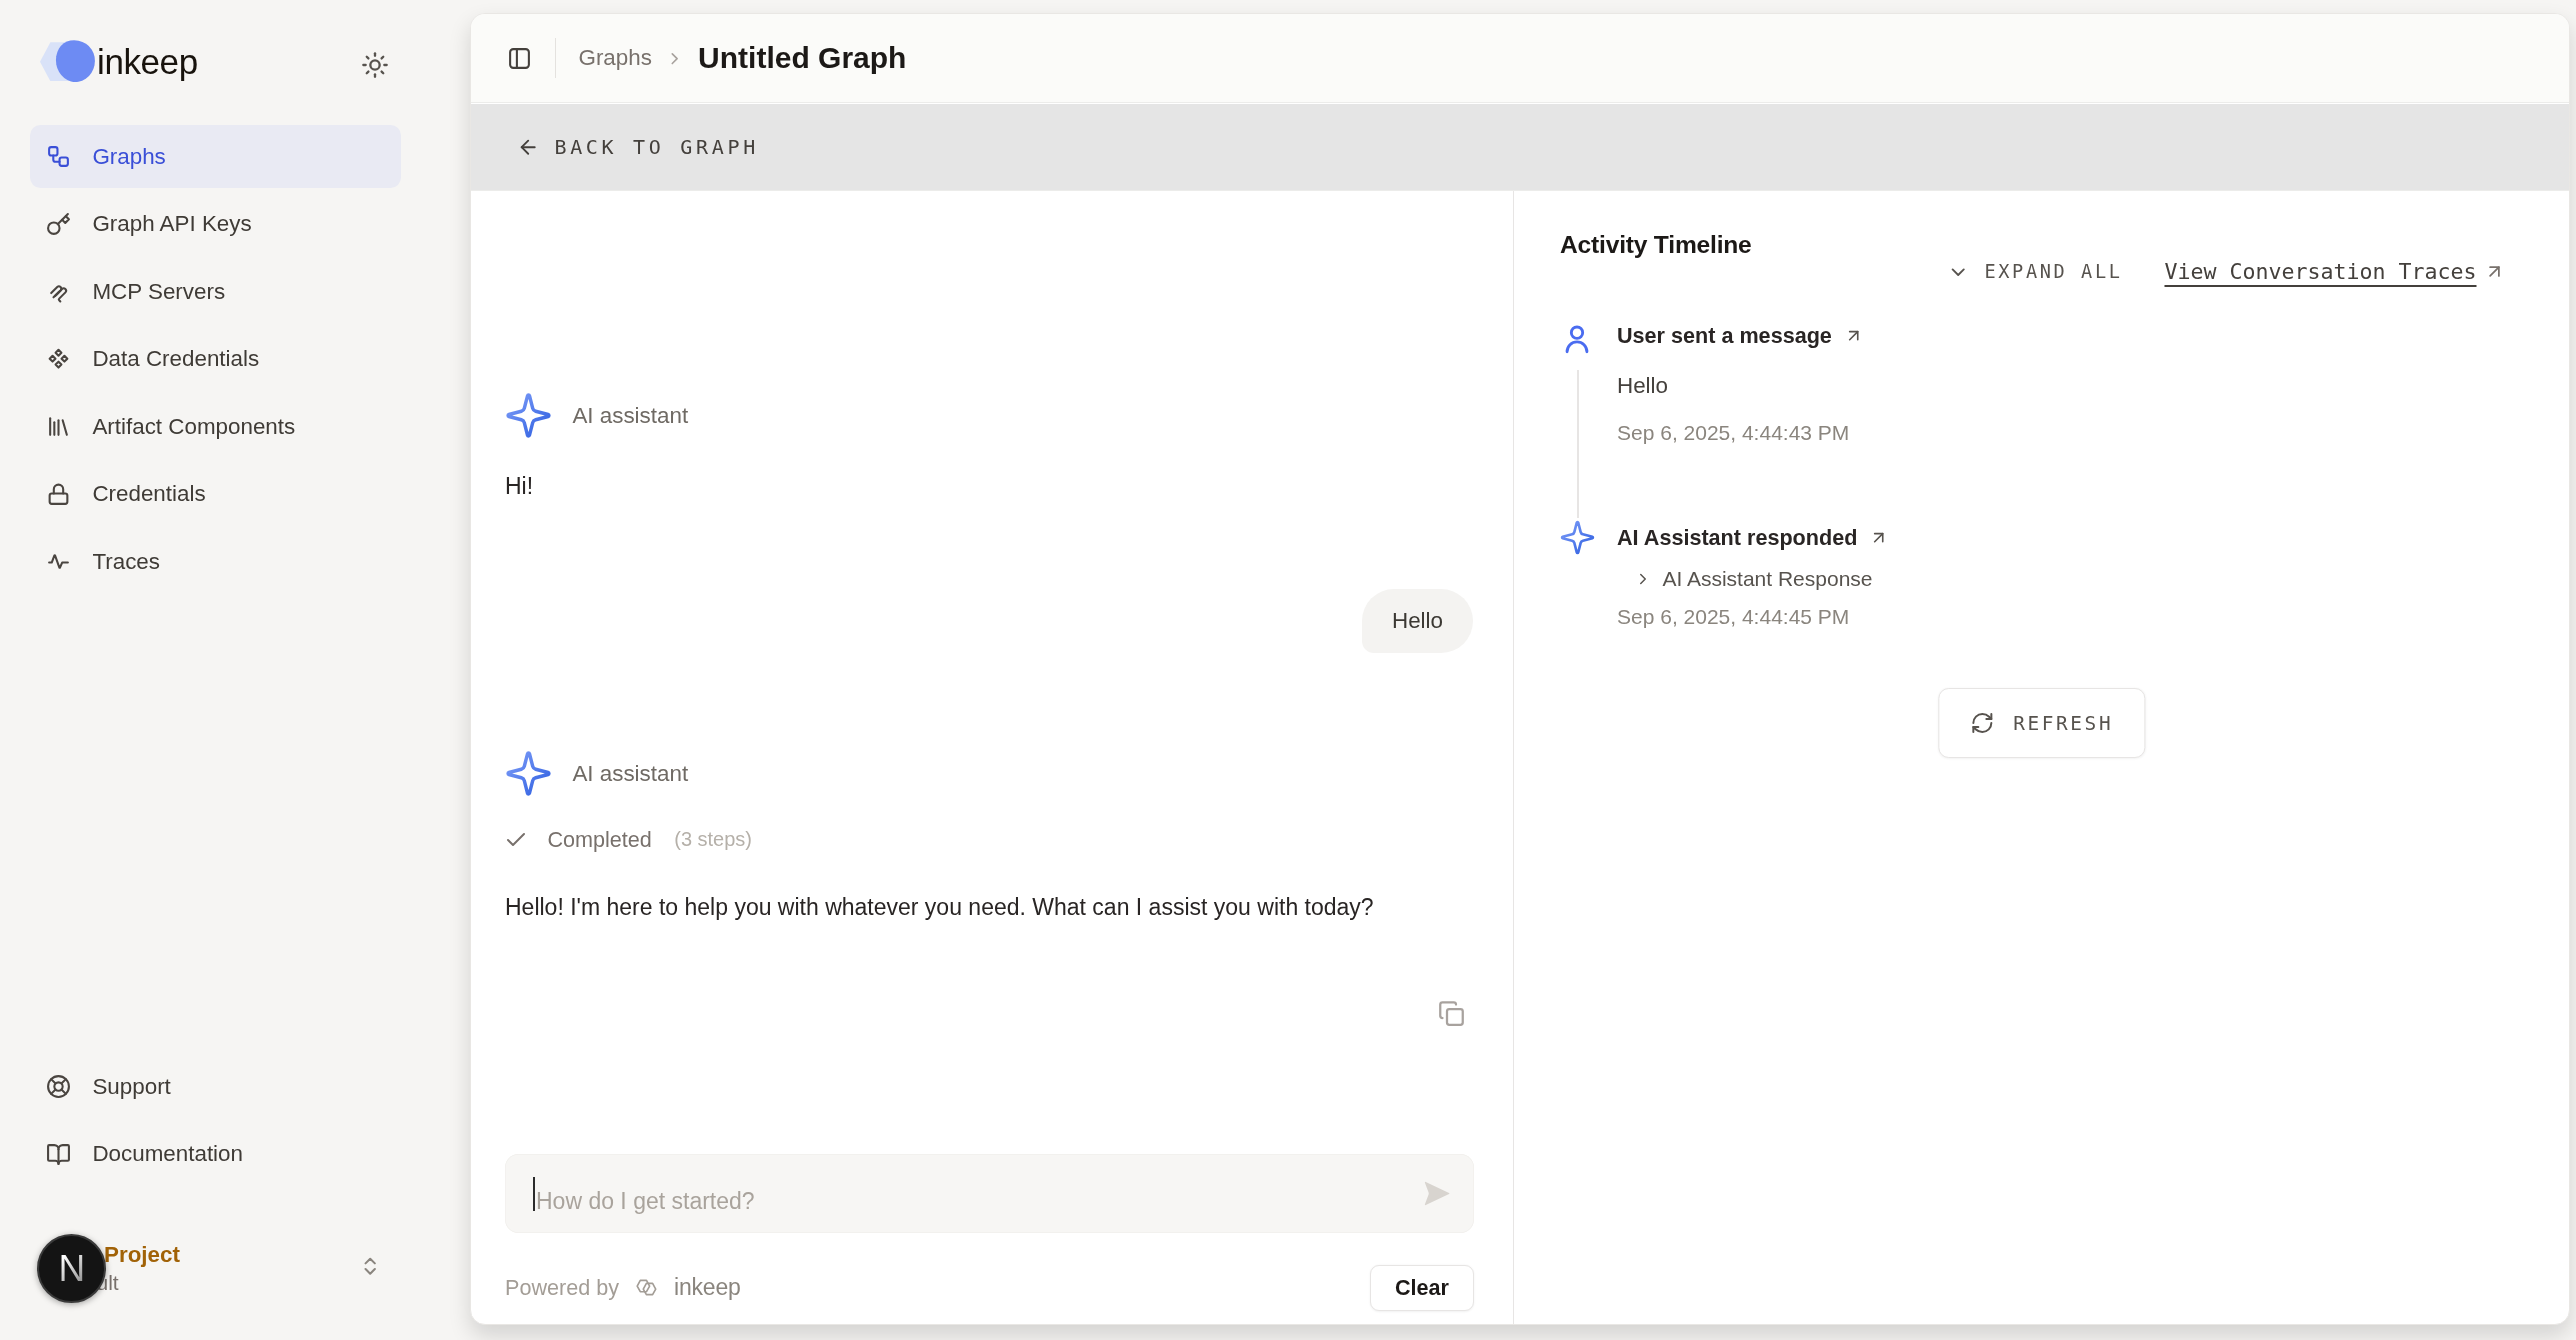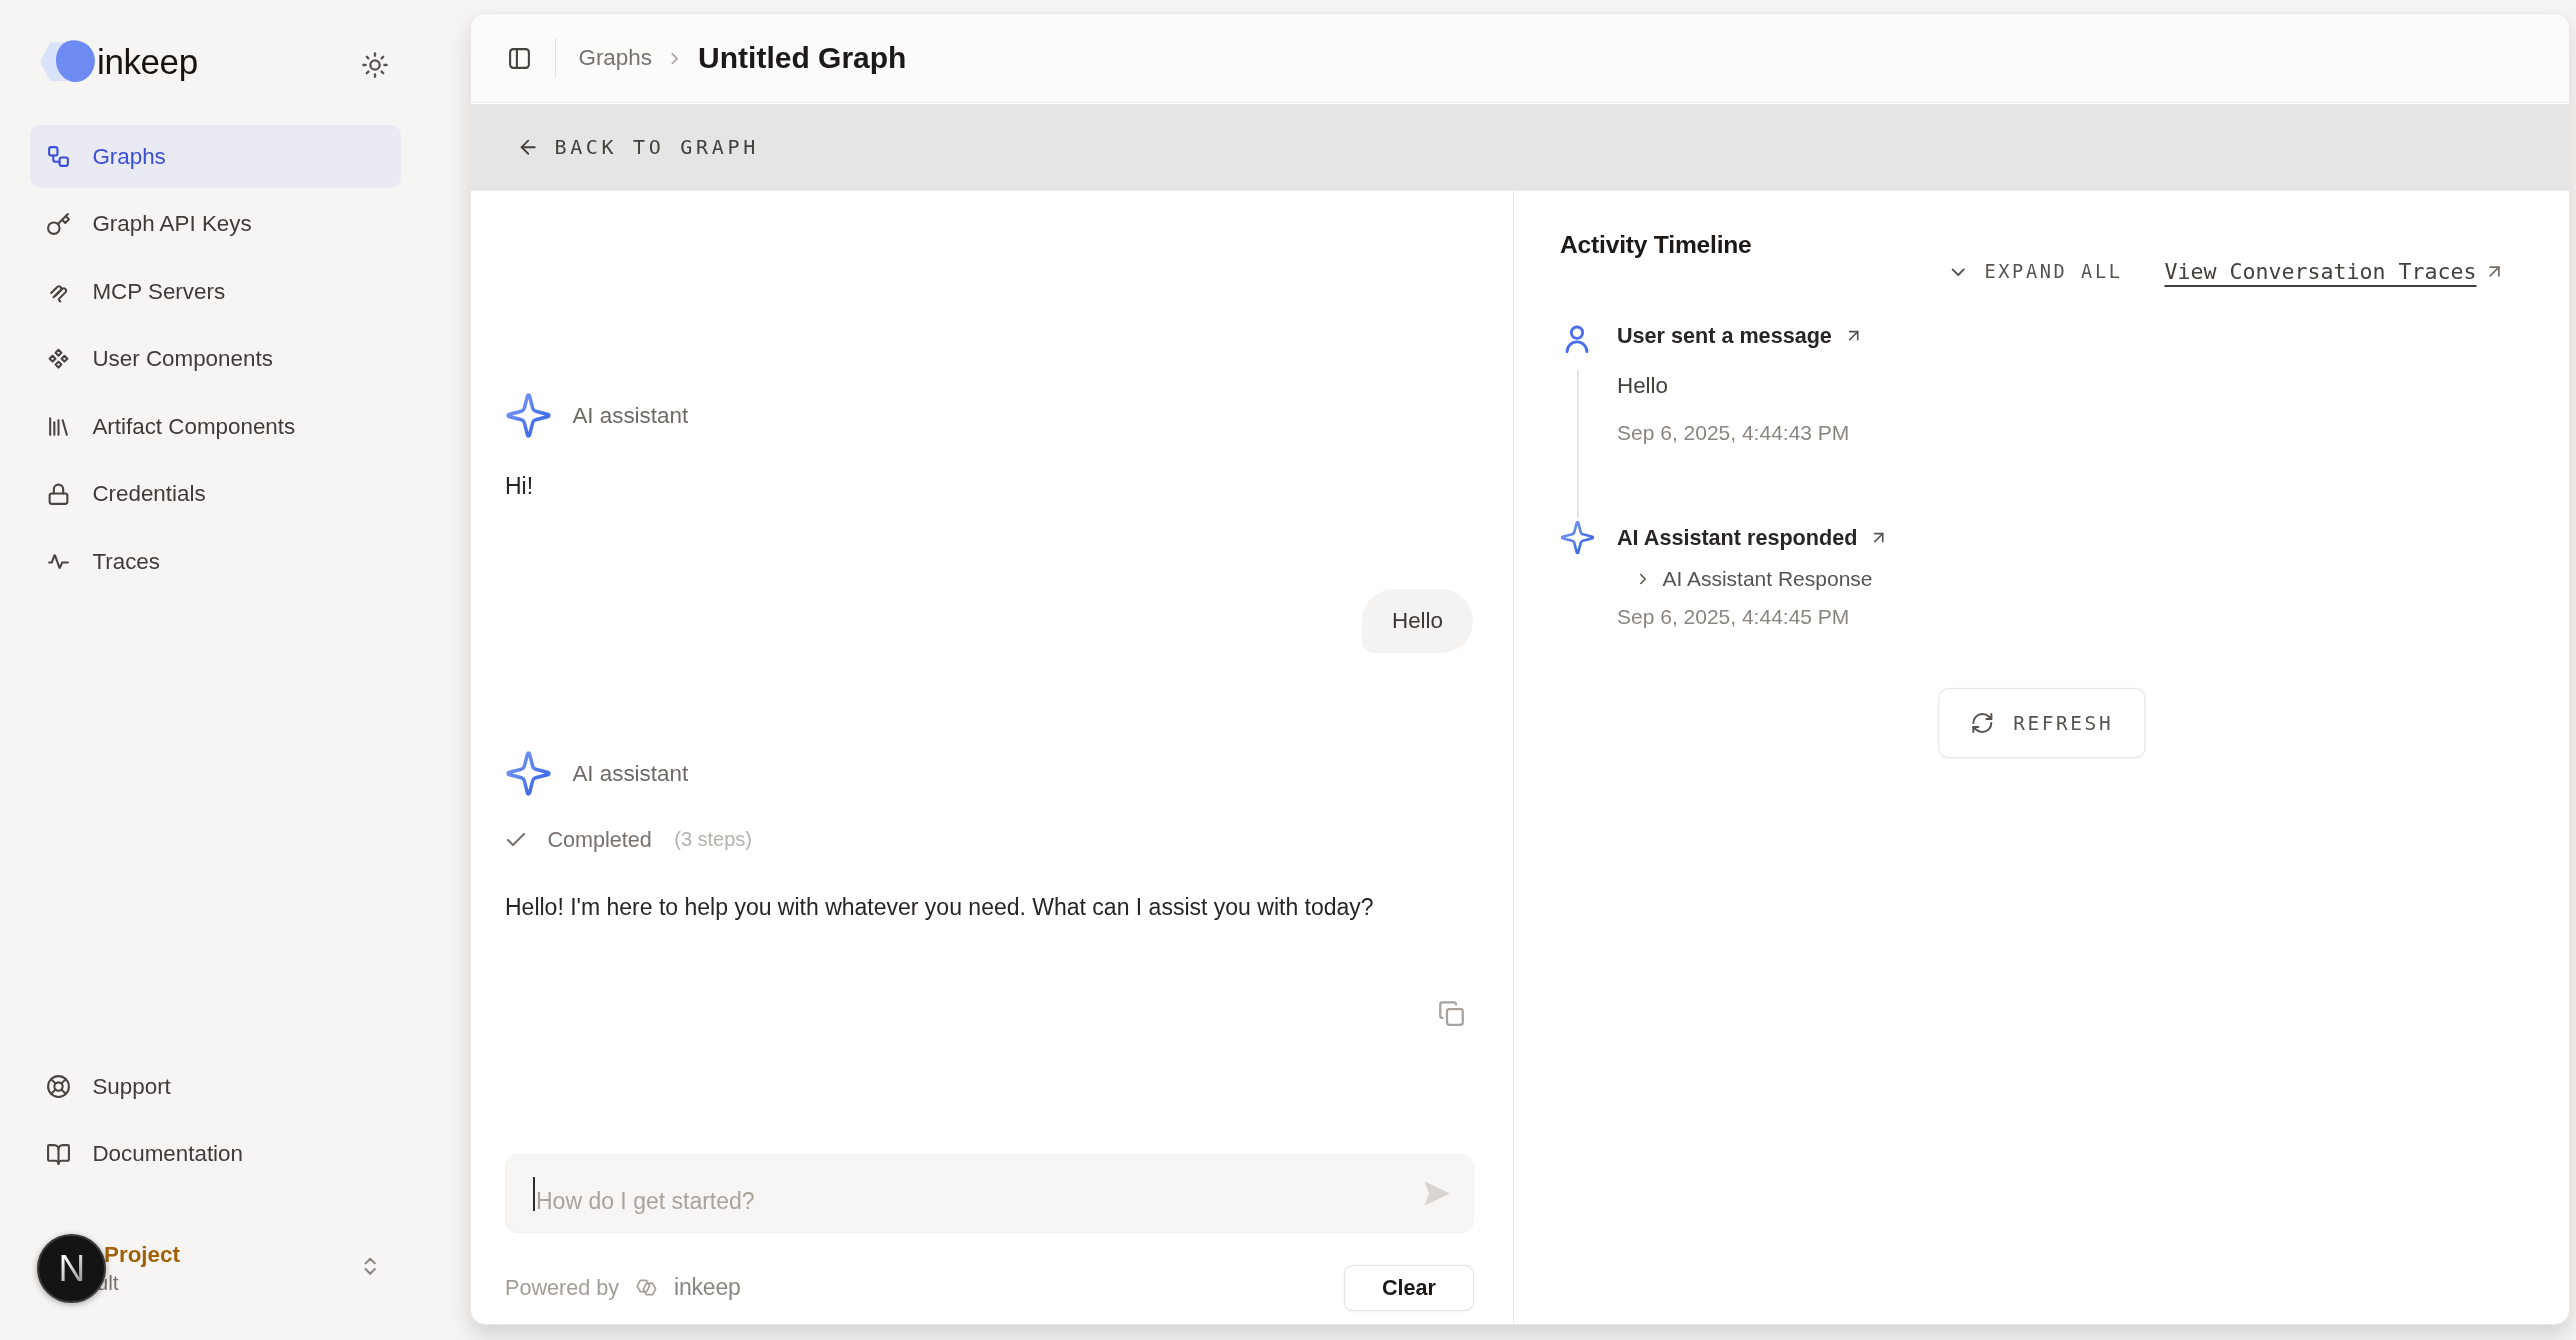--- a/index.html
+++ b/index.html
@@ -81,21 +81,21 @@
     background:#f7f6f4; border-radius:13.4px; box-shadow:inset 0 0 0 0.7px #f1efec; }
   .chat-input { position:absolute; inset:0; background:transparent; border:none; outline:none;
     font-family:"Liberation Sans", sans-serif; font-size:23px; color:#404040; padding:16px 82px 0 31px; }
   .chat-input::placeholder { color:#a9a39c; }
   .caret { position:absolute; left:28px; top:22.4px; width:1.5px; height:34px; background:#2b2b2b; }
   .send-btn { position:absolute; right:21px; top:23px; width:33px; height:33px; display:flex; align-items:center; justify-content:center; cursor:pointer; }
 
   .powered-row { position:absolute; left:34px; right:39px; top:1072px; height:49px; display:flex; align-items:center; }
   .powered-left { display:flex; align-items:center; gap:12px; color:#a39d96; font-size:21.6px; }
   .powered-brand { font-size:23px; font-weight:500; color:#8a857e; letter-spacing:-0.2px; }
-  .clear-btn { margin-left:auto; height:46px; padding:0 37px; background:#fff; border:0.7px solid #e7e5e4;
+  .clear-btn { margin-left:auto; height:46px; padding:0 24px; background:#fff; border:0.7px solid #e7e5e4;
     border-radius:9px; font-size:21.6px; font-weight:600; color:#1c1917; display:flex; align-items:center;
     box-shadow:0 0.7px 2.2px rgba(0,0,0,.06); cursor:pointer; }
 
   
   .tl-header { position:absolute; left:46px; right:64px; top:40px; height:42px; display:flex; align-items:flex-start;flex-direction:column; }
   .tl-title { font-size:24.6px; font-weight:700; color:#1c1917; letter-spacing:-0.2px; }
   .tl-right { margin-left:auto; display:flex; align-items:center; }
   .expand-btn { display:flex; align-items:center; gap:15px; cursor:pointer; }
   .expand-label { font-size:18.6px; letter-spacing:2.6px; color:#57534e; }
   .traces-link { margin-left:42px; display:flex; align-items:center; gap:7.5px; cursor:pointer; }
@@ -176,21 +176,21 @@
         </svg>
       <span class="nv-label">MCP Servers</span>
     </div>
     <div class="nav-item">
       <svg width="25" height="25" viewBox="0 0 24 24" fill="none" stroke-width="2" stroke-linecap="round" stroke-linejoin="round">
           <path d="M12 2.7 14.8 5.5 12 8.3 9.2 5.5z"></path>
           <path d="M6.3 8.4 9.1 11.2 6.3 14 3.5 11.2z"></path>
           <path d="M17.7 8.4 20.5 11.2 17.7 14 14.9 11.2z"></path>
           <path d="M12 14.1 14.8 16.9 12 19.7 9.2 16.9z"></path>
         </svg>
-      <span class="nv-label">User Components</span>
+      <span class="nv-label">Data Credentials</span>
     </div>
     <div class="nav-item">
       <svg width="25" height="25" viewBox="0 0 24 24" fill="none" stroke-width="2" stroke-linecap="round" stroke-linejoin="round">
           <path d="m16 6 4 14"></path>
           <path d="M12 6v14"></path>
           <path d="M8 8v12"></path>
           <path d="M4 4v16"></path>
         </svg>
       <span class="nv-label">Artifact Components</span>
     </div>

